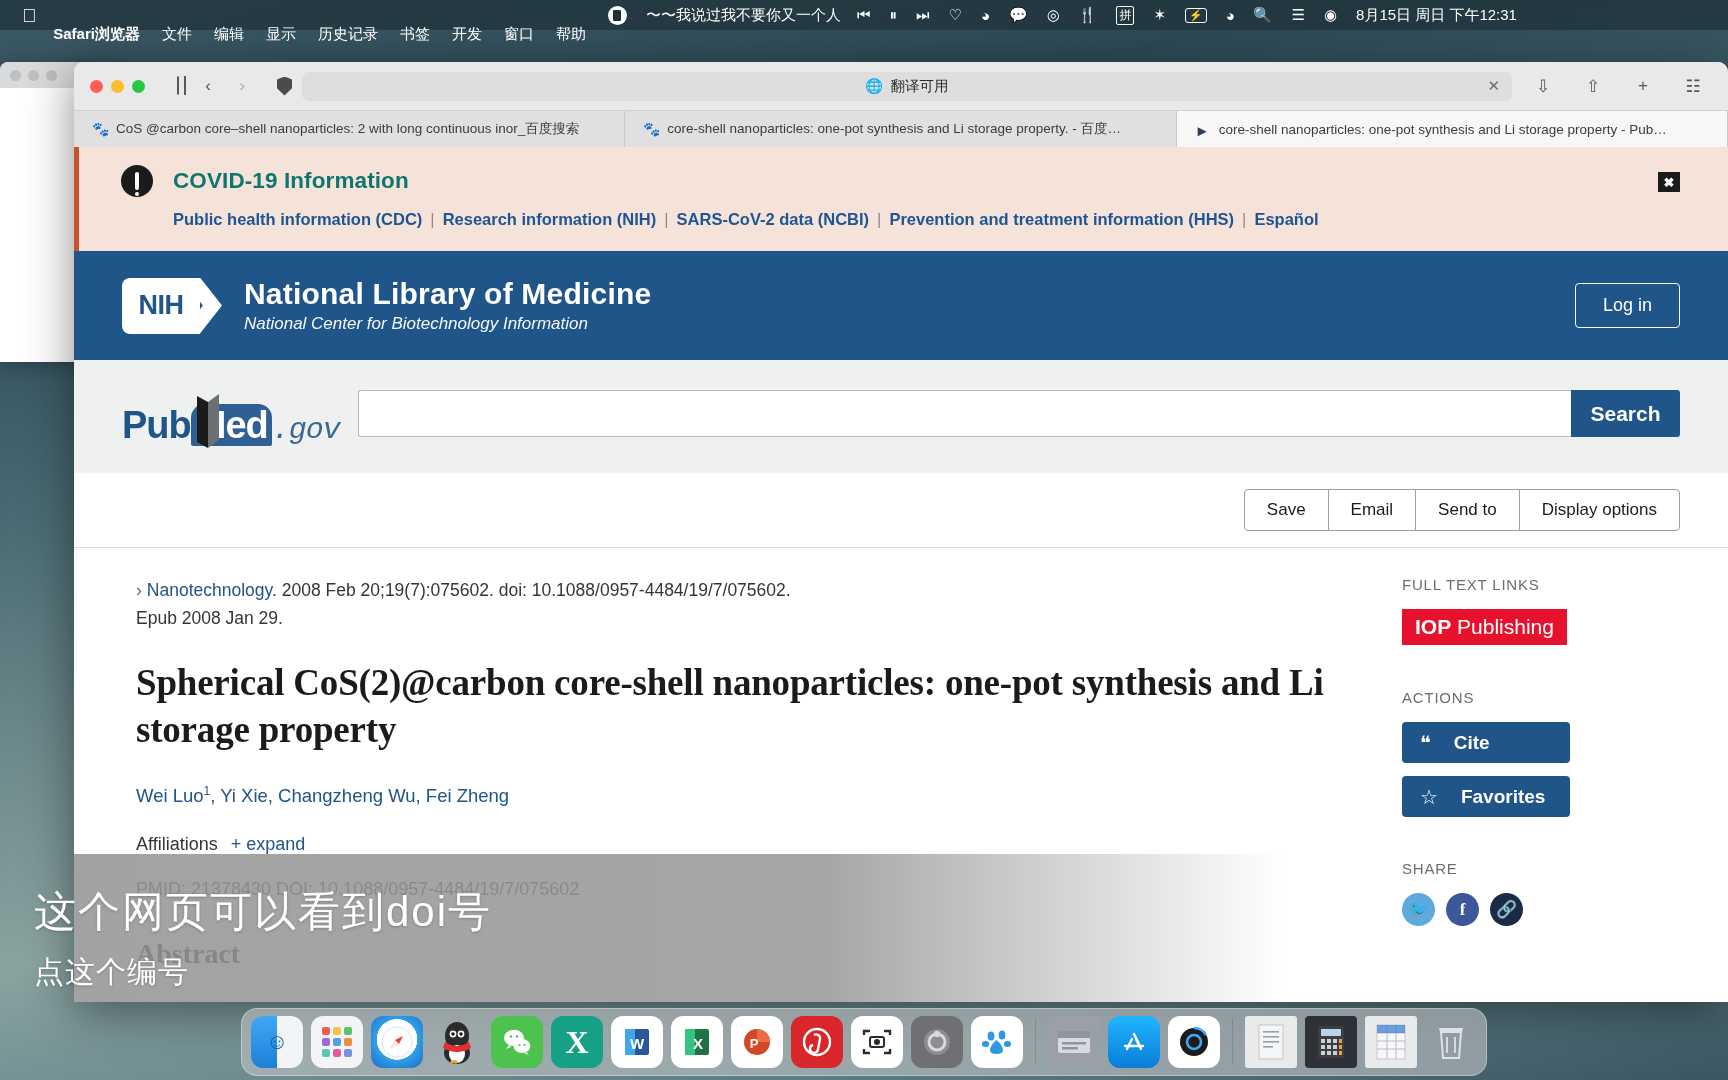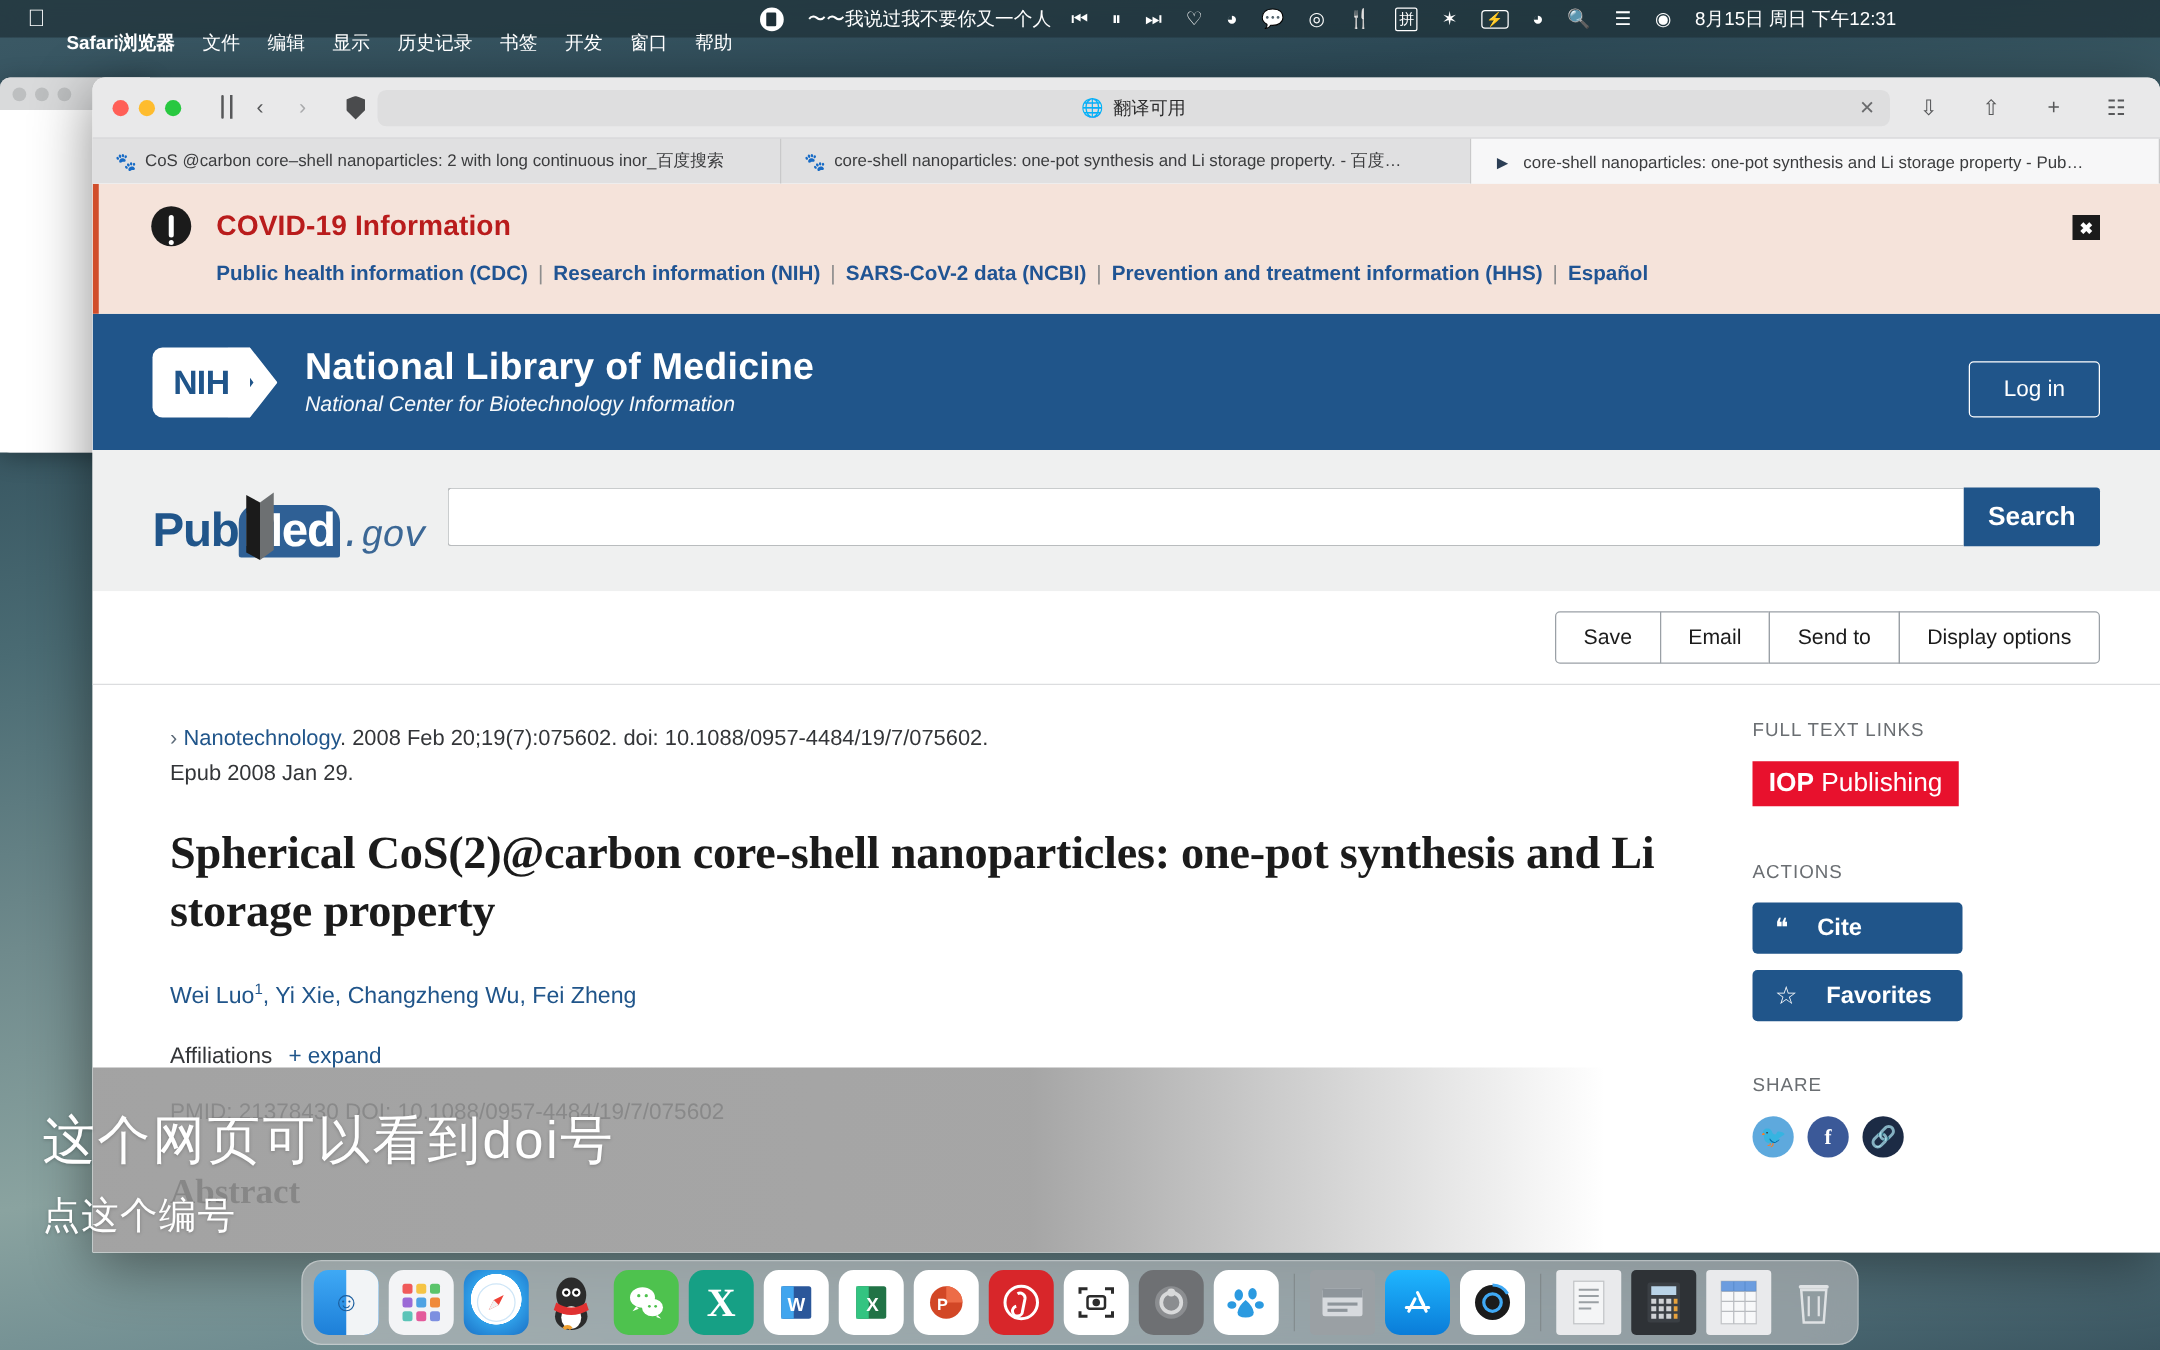--- a/index.html
+++ b/index.html
@@ -108,32 +108,32 @@
     padding: 18px 0 22px 0; position: relative;
   }
   .covid-inner { padding-left: 42px; }
   .covid-head { display: flex; align-items: center; gap: 20px; }
   .excl {
     width: 32px; height: 32px; border-radius: 50%; background: #1b1b1b;
     display: flex; align-items: center; justify-content: center; flex: none;
   }
   .excl i { width: 4px; height: 18px; background: #fff; border-radius: 2px; position: relative; }
   .excl i:after { content:''; position:absolute; left:0; bottom:-6px; width:4px;height:4px;background:#fff;border-radius:50%;}
-  .covid-title { font-size: 22.5px; font-weight: bold; color: #b91c1c; letter-spacing: .1px;}
+  .covid-title { font-size: 22.5px; font-weight: bold; color: #0f766e; letter-spacing: .1px;}
   .covid-links { margin-top: 13px; margin-left: 52px; font-size: 16.5px; color: #2c5a87; }
   .covid-links a { color: #205493; text-decoration: none; font-weight: bold; }
   .covid-links .sep { color: #8d8d8d; font-weight: normal; margin: 0 8px; }
   .covid-close {
     position: absolute; right: 48px; top: 25px;
     width: 22px; height: 20px; background: #1b1b1b; color: #fff;
     display: flex; align-items: center; justify-content: center; font-size: 13px; font-weight: bold;
   }
 
   .nlm-bar { background: #20558a; padding: 26px 0; }
-  .nlm-inner { display: flex; align-items: flex-end; padding: 0 48px; }
+  .nlm-inner { display: flex; align-items: center; padding: 0 48px; }
   .nih-logo {
     width: 100px; height: 56px; position: relative; flex: none;
   }
   .nih-logo .box {
     position: absolute; left: 0; top: 0; width: 78px; height: 56px;
     background: #fff; border-radius: 8px 0 0 8px;
     display: flex; align-items: center; justify-content: center;
   }
   .nih-logo .box span { color: #20558a; font-weight: bold; font-size: 27px; letter-spacing: -0.5px; }
   .nih-logo .chev {

